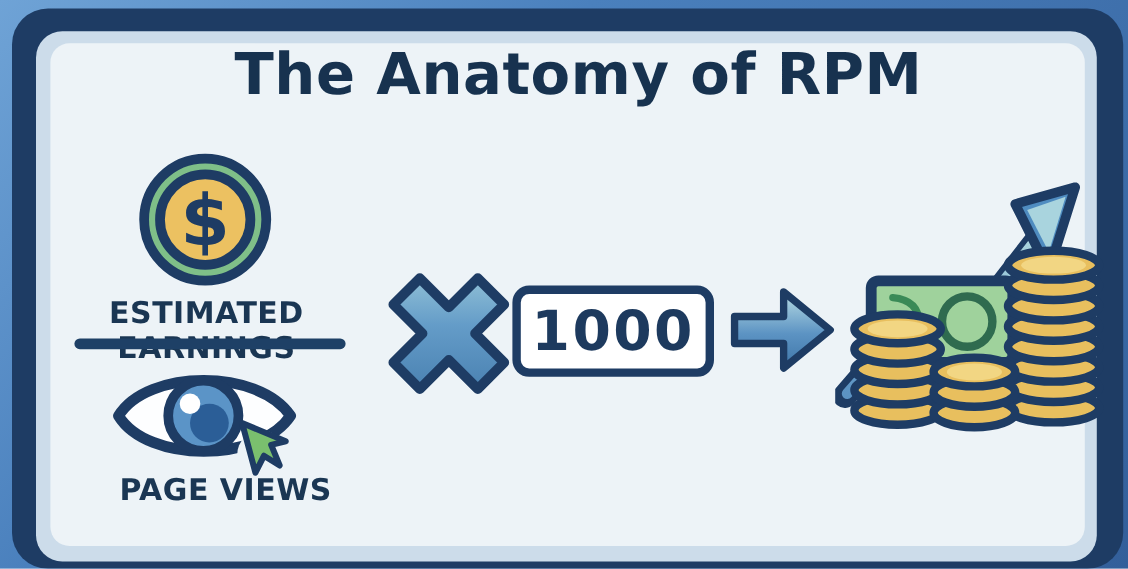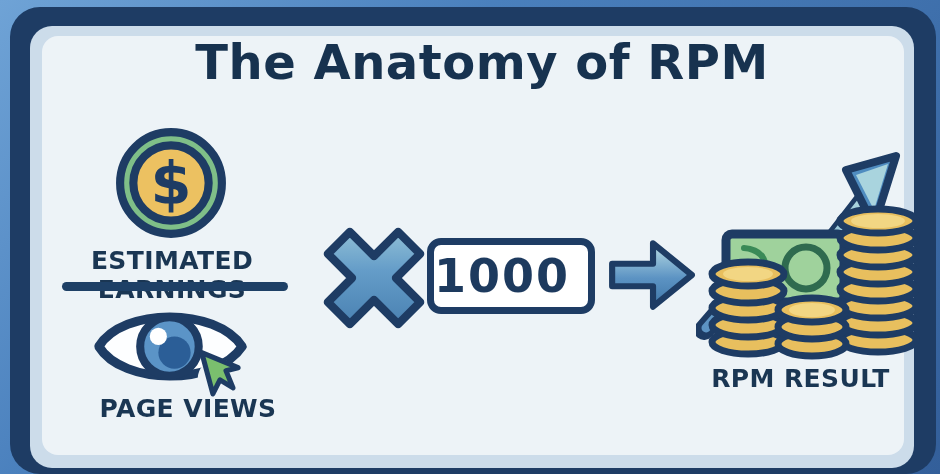--- a/index.html
+++ b/index.html
@@ -19,21 +19,21 @@
   .lbl-earnings{left:38px;top:246px;width:268px;}
   .lbl-views{left:54px;top:394px;width:268px;}
   .lbl-result{left:698px;top:364px;width:205px;}
   .frac-bar{position:absolute;left:62px;top:282px;width:226px;height:9px;
             background:#1e4066;border-radius:5px;}
   .coin-icon{position:absolute;left:114px;top:126px;width:114px;height:114px;}
   .eye-icon{position:absolute;left:90px;top:294px;width:168px;height:106px;}
   .x-icon{position:absolute;left:316px;top:220px;width:116px;height:116px;}
   .box-1000{position:absolute;left:427px;top:238px;width:168px;height:76px;
             background:#ffffff;border:7px solid #1e3c64;border-radius:14px;
-            box-sizing:border-box;display:flex;align-items:center;justify-content:flex-start;}
+            box-sizing:border-box;display:flex;align-items:center;justify-content:center;}
   .box-1000 span{font-size:46px;font-weight:bold;color:#1d3a5e;letter-spacing:2px;}
   .arrow-icon{position:absolute;left:606px;top:233px;width:92px;height:84px;}
   .result-icon{position:absolute;left:696px;top:130px;width:228px;height:232px;}
 </style>
 </head>
 <body>
 
 <div class="stage">
   <div class="frame"></div>
   <div class="edge"></div>
@@ -133,14 +133,13 @@
     </g>
 
     <g>
       <ellipse cx="116" cy="214" rx="34" ry="12" fill="#e8bf5e" stroke="#1e3c64" stroke-width="7"></ellipse>
       <ellipse cx="116" cy="197" rx="34" ry="12" fill="#e8bf5e" stroke="#1e3c64" stroke-width="7"></ellipse>
       <ellipse cx="116" cy="180" rx="34" ry="12" fill="#e8bf5e" stroke="#1e3c64" stroke-width="7"></ellipse>
       <ellipse cx="116" cy="180" rx="23" ry="7" fill="#f2d683"></ellipse>
     </g>
   </svg>
 
-  <div class="label lbl-result">RPM RESULT</div>
 </div>
 
 </body></html>

